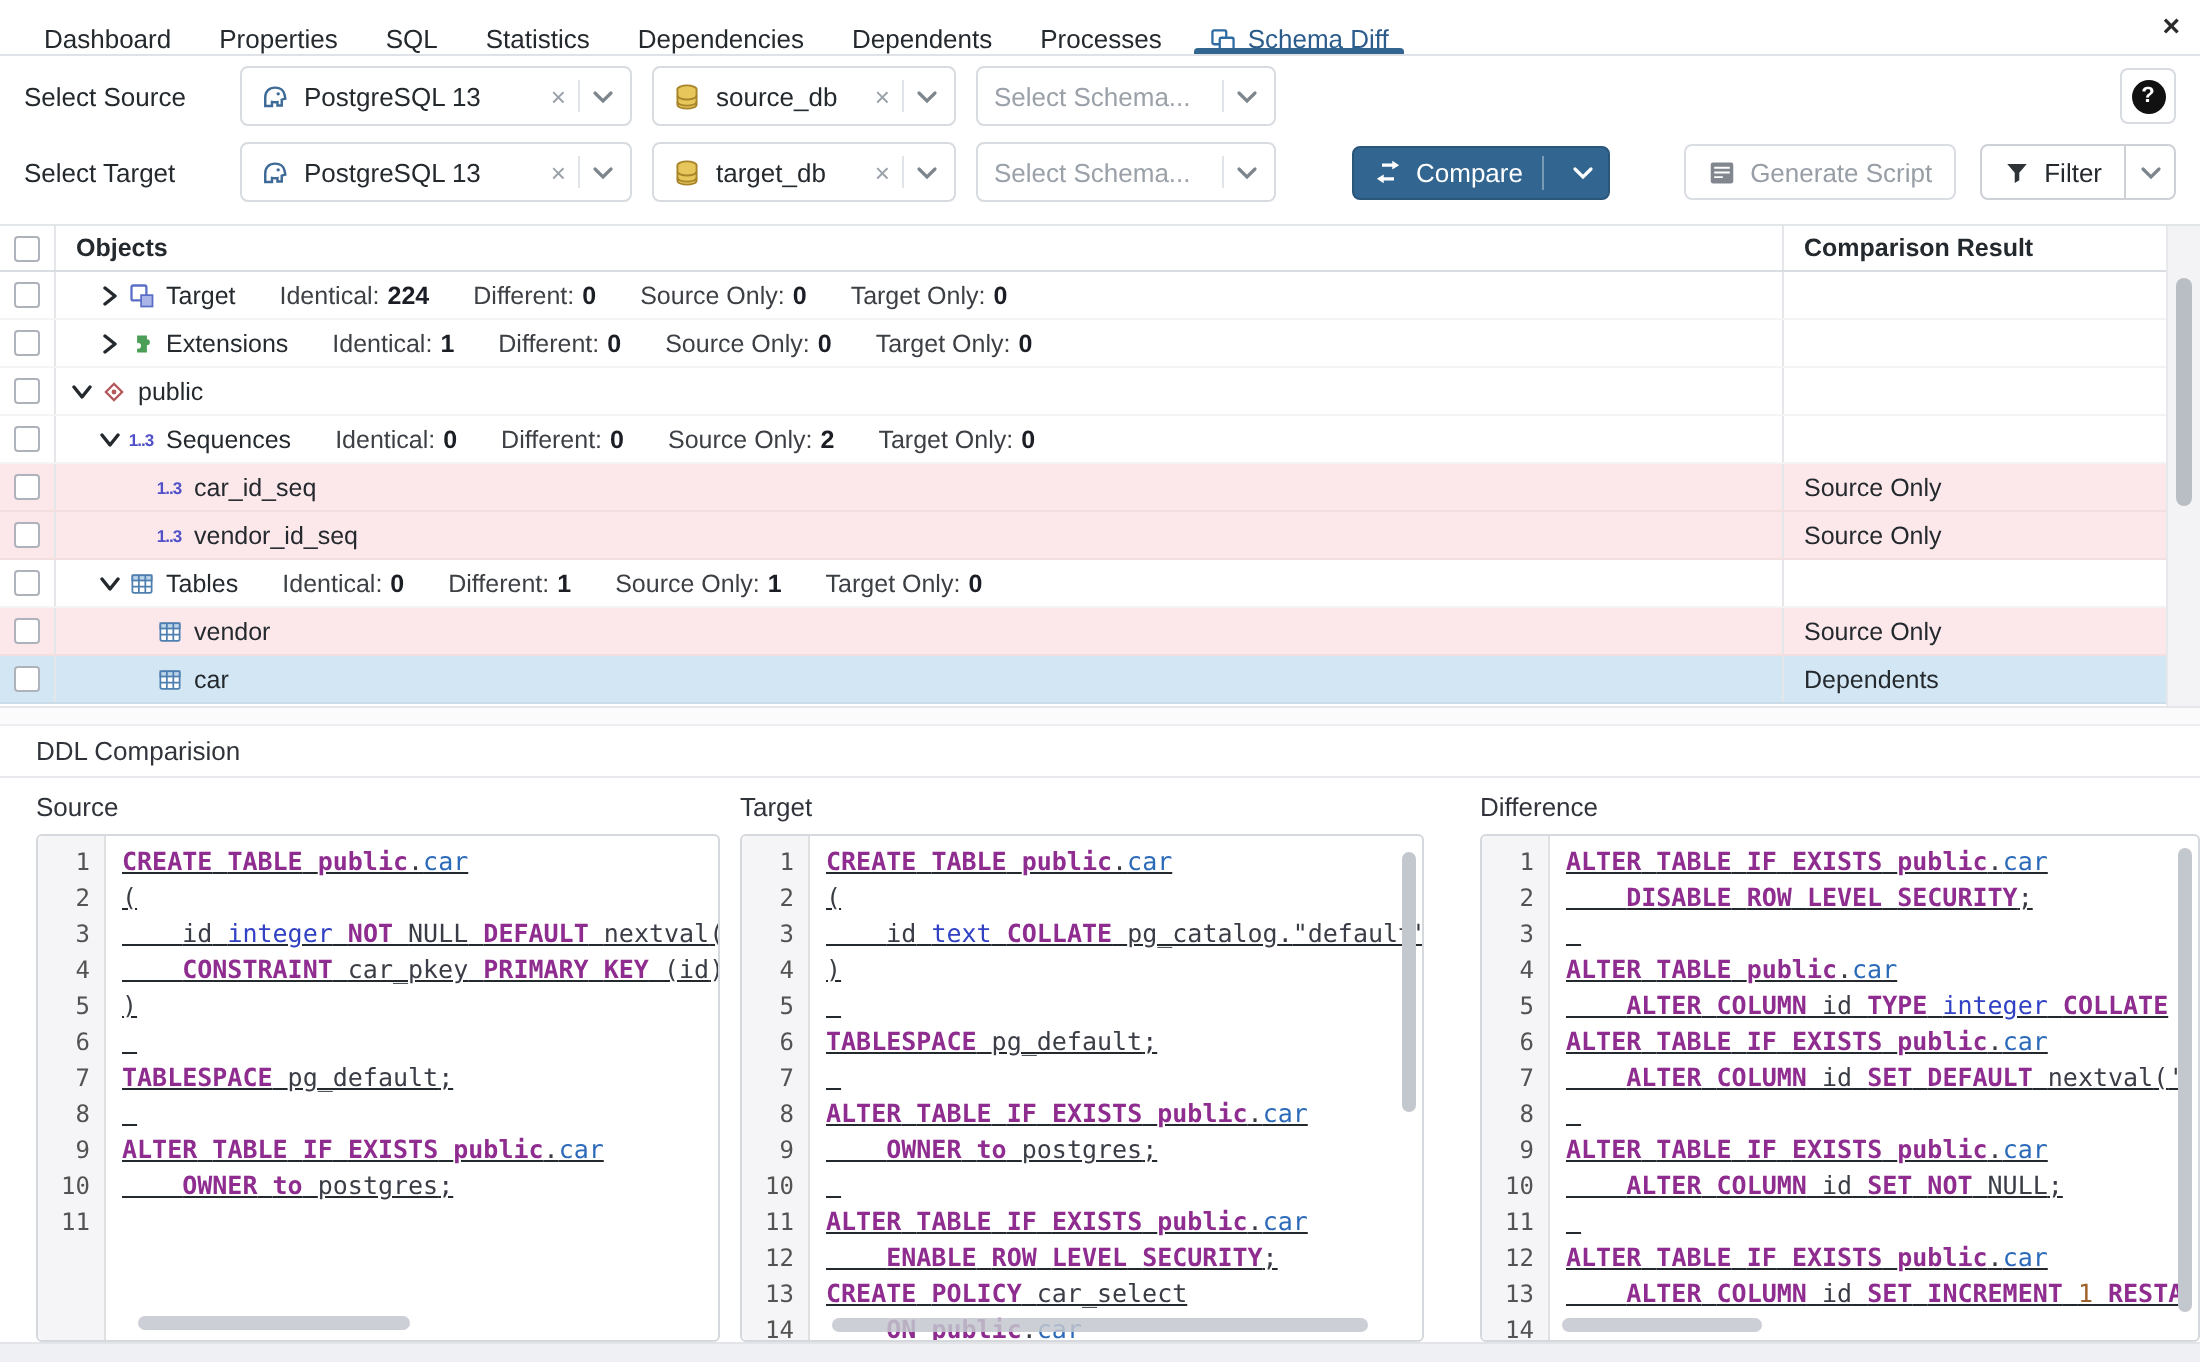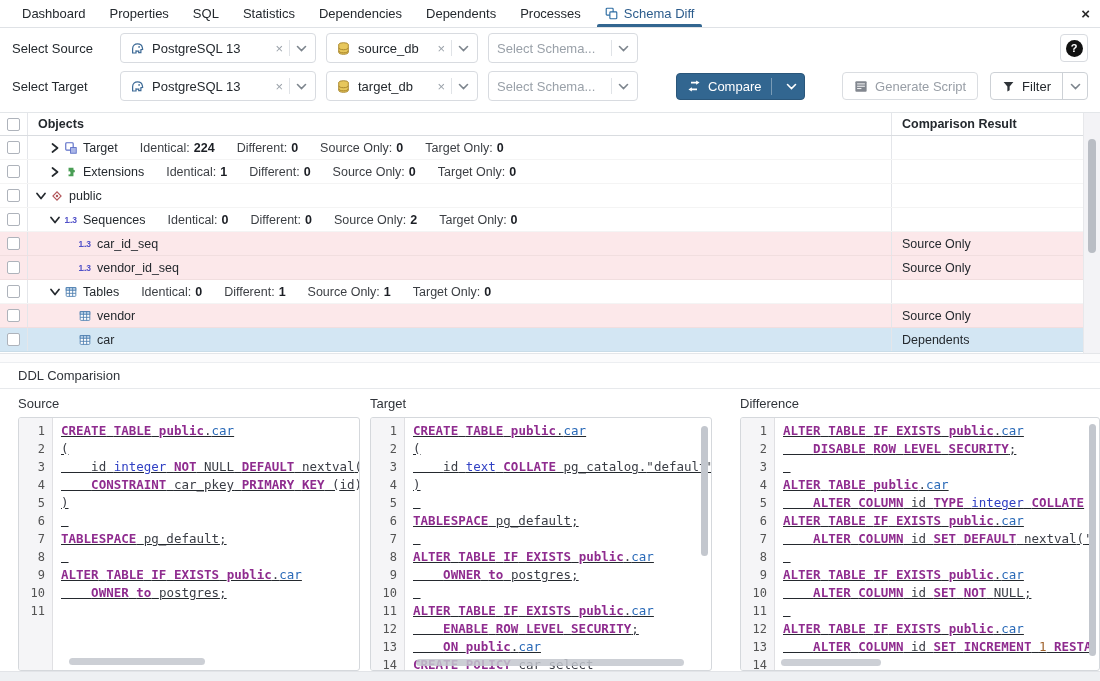--- a/index.html
+++ b/index.html
@@ -2,21 +2,21 @@
 <html><head>
 <meta charset="utf-8">
 <style>
   * { box-sizing: border-box; margin: 0; padding: 0; }
   html,body { width:1100px; height:681px; overflow:hidden; }
   body { font-family:"Liberation Sans", sans-serif; background:#fff; color:#24292e; position:relative; }
   .app { position:absolute; inset:0; background:#fff; }
 
   
   .tabbar { position:absolute; top:0; left:0; right:0; height:28px; border-bottom:1px solid #dfe2e6; display:flex; align-items:stretch; padding-left:10px; }
-  .tab { display:flex; align-items:center; gap:6px; padding:0 12px; font-size:13px; color:#24292e; cursor:pointer; position:relative; }
+  .tab { display:flex; align-items:flex-end; gap:6px; padding:0 12px; font-size:13px; color:#24292e; cursor:pointer; position:relative; }
   .tab.active { color:#2c5c8c; }
   .tab.active::after { content:""; position:absolute; left:4px; right:4px; bottom:0; height:3px; background:#326690; border-radius:2px 2px 0 0; }
   .close-btn { position:absolute; right:10px; top:5px; font-size:15px; font-weight:bold; color:#2b2b2b; cursor:pointer; line-height:18px; }
 
   
   .sel-row { position:absolute; left:0; right:0; height:38px; display:flex; align-items:center; padding-left:12px; }
   .row-source { top:29px; } .row-target { top:67px; }
   .sel-label { width:108px; font-size:13px; color:#24292e; }
   .dd { height:30px; border:1px solid #d8dbe0; border-radius:4px; background:#fff; display:flex; align-items:center; padding:0 8px; gap:6px; margin-right:10px; cursor:pointer; }
   .dd-server { width:196px; } .dd-db { width:152px; } .dd-schema { width:150px; }
@@ -543,22 +543,22 @@
             <div class="code-line"><span class="tk-plain">    </span><span class="tk-plain">id</span><span class="tk-plain"> </span><span class="tk-type">text</span><span class="tk-plain"> </span><span class="tk-kw">COLLATE</span><span class="tk-plain"> </span><span class="tk-plain">pg_catalog</span><span class="tk-plain">.</span><span class="tk-str">"default"</span></div>
             <div class="code-line"><span class="tk-plain">)</span></div>
             <div class="code-line">&nbsp;</div>
             <div class="code-line"><span class="tk-kw">TABLESPACE</span><span class="tk-plain"> </span><span class="tk-plain">pg_default</span><span class="tk-plain">;</span></div>
             <div class="code-line">&nbsp;</div>
             <div class="code-line"><span class="tk-kw">ALTER</span><span class="tk-plain"> </span><span class="tk-kw">TABLE</span><span class="tk-plain"> </span><span class="tk-kw">IF</span><span class="tk-plain"> </span><span class="tk-kw">EXISTS</span><span class="tk-plain"> </span><span class="tk-kw">public</span><span class="tk-plain">.</span><span class="tk-name">car</span></div>
             <div class="code-line"><span class="tk-plain">    </span><span class="tk-kw">OWNER</span><span class="tk-plain"> </span><span class="tk-kw">to</span><span class="tk-plain"> </span><span class="tk-plain">postgres</span><span class="tk-plain">;</span></div>
             <div class="code-line">&nbsp;</div>
             <div class="code-line"><span class="tk-kw">ALTER</span><span class="tk-plain"> </span><span class="tk-kw">TABLE</span><span class="tk-plain"> </span><span class="tk-kw">IF</span><span class="tk-plain"> </span><span class="tk-kw">EXISTS</span><span class="tk-plain"> </span><span class="tk-kw">public</span><span class="tk-plain">.</span><span class="tk-name">car</span></div>
             <div class="code-line"><span class="tk-plain">    </span><span class="tk-kw">ENABLE</span><span class="tk-plain"> </span><span class="tk-kw">ROW</span><span class="tk-plain"> </span><span class="tk-kw">LEVEL</span><span class="tk-plain"> </span><span class="tk-kw">SECURITY</span><span class="tk-plain">;</span></div>
+            <div class="code-line"><span class="tk-kw">CREATE</span><span class="tk-plain"> </span><span class="tk-kw">POLICY</span><span class="tk-plain"> </span><span class="tk-plain">car_select</span></div>
             <div class="code-line"><span class="tk-plain">    </span><span class="tk-kw">ON</span><span class="tk-plain"> </span><span class="tk-kw">public</span><span class="tk-plain">.</span><span class="tk-name">car</span></div>
-            <div class="code-line"><span class="tk-kw">CREATE</span><span class="tk-plain"> </span><span class="tk-kw">POLICY</span><span class="tk-plain"> </span><span class="tk-plain">car_select</span></div>
           </div>
           <div class="hthumb"></div>
           <div class="vthumb"></div>
         </div>
       </div>
       <div class="pane-wrap pane-diff">
         <div class="pane-title">Difference</div>
         <div class="pane-box">
           <div class="gutter">
             <div>1</div>

